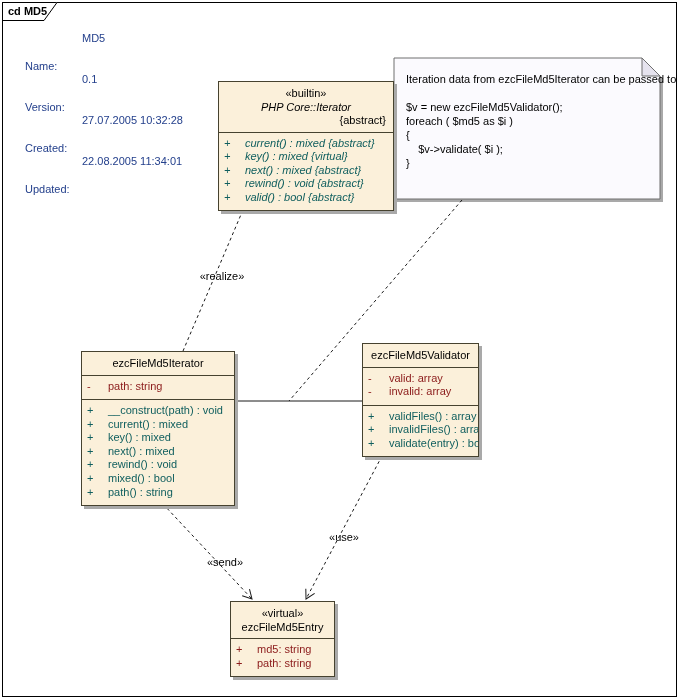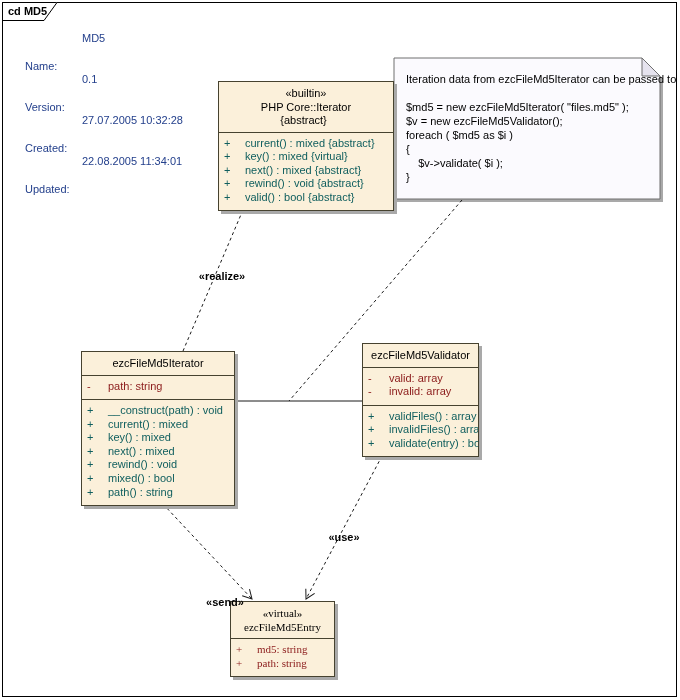--- a/index.html
+++ b/index.html
@@ -17,37 +17,37 @@
   .info-row{display:flex;line-height:13px;white-space:pre;}
   .info-label{width:57px;flex:none;margin-top:28px;}
 
   
   .uml-box{
     position:absolute;background:#FBF0DA;border:1px solid #46422F;
     box-shadow:3px 3px 0 #A9A9A9;box-sizing:border-box;z-index:2;overflow:hidden;
   }
   .box-title{text-align:center;padding:5px 2px 4px;line-height:13.5px;}
   .cls-name{white-space:nowrap;}
-  .italic{}
-  .constraint{text-align:center;padding:0 5px 0 0;line-height:13.5px;}
+  .italic{font-style:italic;}
+  .constraint{text-align:right;padding:0 5px 0 0;line-height:13.5px;}
   .compartment{border-top:1px solid #46422F;padding:4px 0 6px;}
   .member{display:flex;line-height:13.6px;padding:0 2px 0 5px;white-space:nowrap;}
   .vis{width:21px;flex:none;}
   .attr{color:#8B1A1A;}
   .meth{color:#0F5E5E;}
 
   
   #note-text{
     position:absolute;left:394px;top:58px;width:266px;height:141px;
     box-sizing:border-box;padding:14px 6px 0 12px;line-height:14px;z-index:2;
   }
   .note-line{white-space:pre;height:14px;}
 
   
-  .conn-label{position:absolute;transform:translate(-50%,-50%);white-space:nowrap;z-index:2;font-weight:bold;}
+  .conn-label{position:absolute;transform:translate(-50%,-50%);white-space:nowrap;z-index:2;}
 </style>
 </head>
 <body>
 
 <div id="frame"></div>
 
 <svg id="conn-svg" width="680" height="700">
   <defs>
     <marker id="openArrow" markerWidth="16" markerHeight="14" refX="11" refY="6" orient="auto" markerUnits="userSpaceOnUse">
       <path d="M2,1 L11,6 L2,11" fill="none" stroke="#1a1a1a" stroke-width="1"></path>
@@ -178,43 +178,42 @@
         <span class="vis">+</span>
         <span>invalidFiles() : array</span>
       </div>
     <div class="member meth">
         <span class="vis">+</span>
         <span>validate(entry) : bool</span>
       </div>
   </div>
 </div>
 
-<div class="uml-box" style="left:230px;top:601px;width:105px;font-family:Liberation Serif, serif;">
+<div class="uml-box" style="left:230px;top:601px;width:105px;">
   <div class="box-title">
     <div>«virtual»</div>
     <div class="cls-name">ezcFileMd5Entry</div>
   </div>
   <div class="compartment">
     <div class="member attr">
         <span class="vis">+</span>
         <span>md5: string</span>
       </div>
     <div class="member attr">
         <span class="vis">+</span>
         <span>path: string</span>
       </div>
   </div>
 </div>
 
 <div id="note-text">
   <div class="note-line">Iteration data from ezcFileMd5Iterator can be passed to</div>
   <div class="note-line"></div>
-  <div class="note-line">$md5 = new ezcFileMd5Iterator( "files.md5" );</div>
   <div class="note-line">$v = new ezcFileMd5Validator();</div>
   <div class="note-line">foreach ( $md5 as $i )</div>
   <div class="note-line">{</div>
   <div class="note-line">    $v-&gt;validate( $i );</div>
   <div class="note-line">}</div>
 </div>
 
 <div class="conn-label" style="left:222px;top:276px;">«realize»</div>
-<div class="conn-label" style="left:225px;top:562px;margin-top:40px;">«send»</div>
+<div class="conn-label" style="left:225px;top:562px;">«send»</div>
 <div class="conn-label" style="left:344px;top:537px;">«use»</div>
 
 </body></html>

